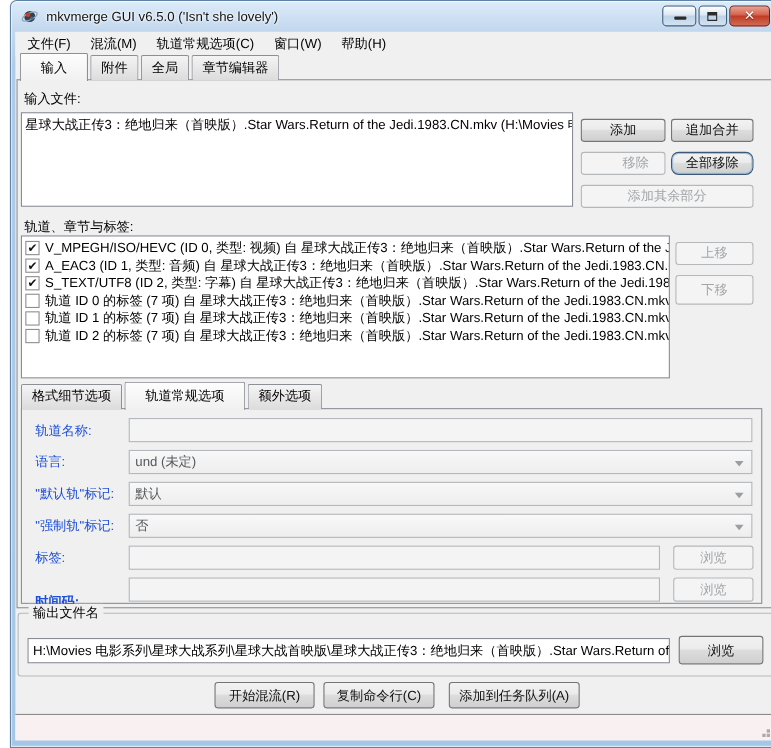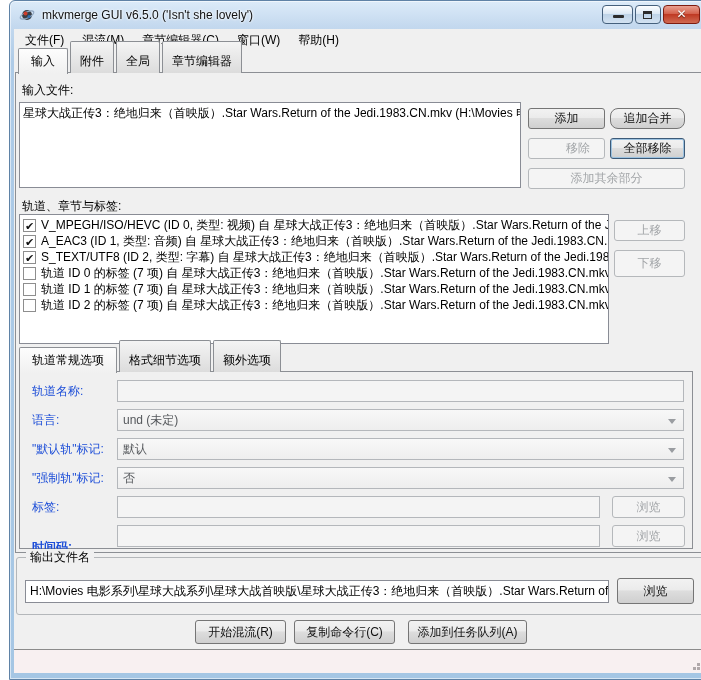--- a/index.html
+++ b/index.html
@@ -21,23 +21,23 @@
   .winbtn .bar { position:absolute; left:50%; bottom:5px; width:11px; height:3px; margin-left:-5px; background:#2b2b2b; border-radius:1px; }
   .winbtn .sq  { position:absolute; left:50%; top:5px; width:9px; height:8px; margin-left:-5px; border:1px solid #2b2b2b; border-top-width:3px; background:transparent; }
   .winbtn.close { background:linear-gradient(#e9a091,#d4624d 45%,#bf3a24 50%,#d06a52); border-color:#7e1c10; color:#fff; font-weight:bold; font-size:12px; line-height:17px; text-shadow:0 1px 1px rgba(0,0,0,.5); }
 
   .client { position:absolute; left:4px; top:28px; width:693px; height:644px; background:#f0f0f0; }
 
   .menubar { position:absolute; left:0; top:0; width:100%; height:22px; background:#f0f0f0; display:flex; align-items:center; padding-left:2px; }
   .menuitem { padding:3px 9px; white-space:nowrap; cursor:default; }
 
   .tabstrip { position:absolute; left:4px; top:24px; height:20px; display:flex; align-items:flex-end; z-index:3; }
-  .tab { padding:11px 9px 3px; border:1px solid #8c8f94; border-bottom:none; border-radius:2px 2px 0 0;
+  .tab { padding:2px 9px 3px; border:1px solid #8c8f94; border-bottom:none; border-radius:2px 2px 0 0;
     background:linear-gradient(#f4f4f4,#dcdcdc); margin-right:2px; white-space:nowrap; cursor:default; }
-  .tab.active { background:linear-gradient(#fdfdfd,#f0f0f0); padding:4px 12px 4px; position:relative; top:1px; }
+  .tab.active { background:linear-gradient(#fdfdfd,#f0f0f0); padding:4px 18px 4px; position:relative; top:1px; }
 
   .tabpanel { position:absolute; left:1px; top:43px; width:691px; height:481px; border:1px solid #8c8f94; background:#f0f0f0; }
 
   .sectlabel { position:absolute; white-space:nowrap; }
   .listbox { position:absolute; background:#fff; border:1px solid #898c95; overflow:hidden; }
   .filerow { padding:2px 3px; white-space:nowrap; overflow:hidden; }
   .trow { display:flex; align-items:center; height:16px; padding-left:3px; white-space:nowrap; overflow:hidden; }
   .cb { flex:0 0 13px; width:13px; height:13px; border:1px solid #8e8e8e; background:#fff; margin-right:5px;
     font-size:11px; line-height:12px; text-align:center; color:#111; }
   .trowtext { white-space:nowrap; overflow:hidden; }
@@ -90,44 +90,44 @@
         <span class="sq"></span>
       </span>
     <span class="winbtn close" style="left:653px; width:37px;"><span>✕</span></span>
   </div>
 
   <div class="client">
 
     <div class="menubar">
       <span class="menuitem">文件(F)</span>
       <span class="menuitem">混流(M)</span>
-      <span class="menuitem">章节编辑器(C)</span>
+      <span class="menuitem">轨道常规选项(C)</span>
       <span class="menuitem">窗口(W)</span>
       <span class="menuitem">帮助(H)</span>
     </div>
 
     <div class="tabstrip">
       <span class="tab active">输入</span>
       <span class="tab">附件</span>
       <span class="tab">全局</span>
       <span class="tab">章节编辑器</span>
     </div>
 
     <div class="tabpanel">
 
       <div class="sectlabel" style="left:6px; top:9px;">输入文件:</div>
 
       <div class="listbox" style="left:3px; top:29px; width:502px; height:86px;">
         <div class="filerow">星球大战正传3：绝地归来（首映版）.Star Wars.Return of the Jedi.1983.CN.mkv (H:\Movies 电影系列\星球大战系列\星球大战首映版)</div>
       </div>
 
       <div class="btn" style="left:512px; top:35px; width:77px; height:21px;">添加</div>
-      <div class="btn" style="left:594px; top:35px; width:75px; height:21px;border-radius:8px;">追加合并</div>
+      <div class="btn" style="left:594px; top:35px; width:75px; height:21px;">追加合并</div>
       <div class="btn disabled" style="left:512px; top:65px; width:77px; height:21px;padding-left:23px;">移除</div>
-      <div class="btn focusd" style="left:594px; top:65px; width:75px; height:21px;">全部移除</div>
+      <div class="btn focusd" style="left:594px; top:65px; width:75px; height:21px;border-radius:7px;">全部移除</div>
       <div class="btn disabled" style="left:512px; top:95px; width:157px; height:21px;">添加其余部分</div>
 
       <div class="sectlabel" style="left:6px; top:125px;">轨道、章节与标签:</div>
 
       <div class="listbox" style="left:3px; top:141px; width:590px; height:130px; padding-top:2px;">
         <div class="trow">
           <span class="cb">✔</span>
           <span class="trowtext">V_MPEGH/ISO/HEVC (ID 0, 类型: 视频) 自 星球大战正传3：绝地归来（首映版）.Star Wars.Return of the Jedi.1983.CN.mkv</span>
         </div>
         <div class="trow">
@@ -149,22 +149,22 @@
         <div class="trow">
           <span class="cb"></span>
           <span class="trowtext">轨道 ID 2 的标签 (7 项) 自 星球大战正传3：绝地归来（首映版）.Star Wars.Return of the Jedi.1983.CN.mkv</span>
         </div>
       </div>
 
       <div class="btn disabled" style="left:598px; top:147px; width:71px; height:21px;">上移</div>
       <div class="btn disabled" style="left:598px; top:177px; width:71px; height:27px;">下移</div>
 
       <div class="subtabstrip">
+        <span class="tab">格式细节选项</span>
         <span class="tab active">轨道常规选项</span>
-        <span class="tab">格式细节选项</span>
         <span class="tab">额外选项</span>
       </div>
 
       <div class="subpanel">
         <div class="frow-label" style="top:8px;">轨道名称:</div>
         <div class="textbox" style="left:97px; top:8px; width:567px;"></div>
 
         <div class="frow-label" style="top:37px;">语言:</div>
         <div class="combo" style="left:97px; top:37px; width:567px;">
           <span>und (未定)</span>

